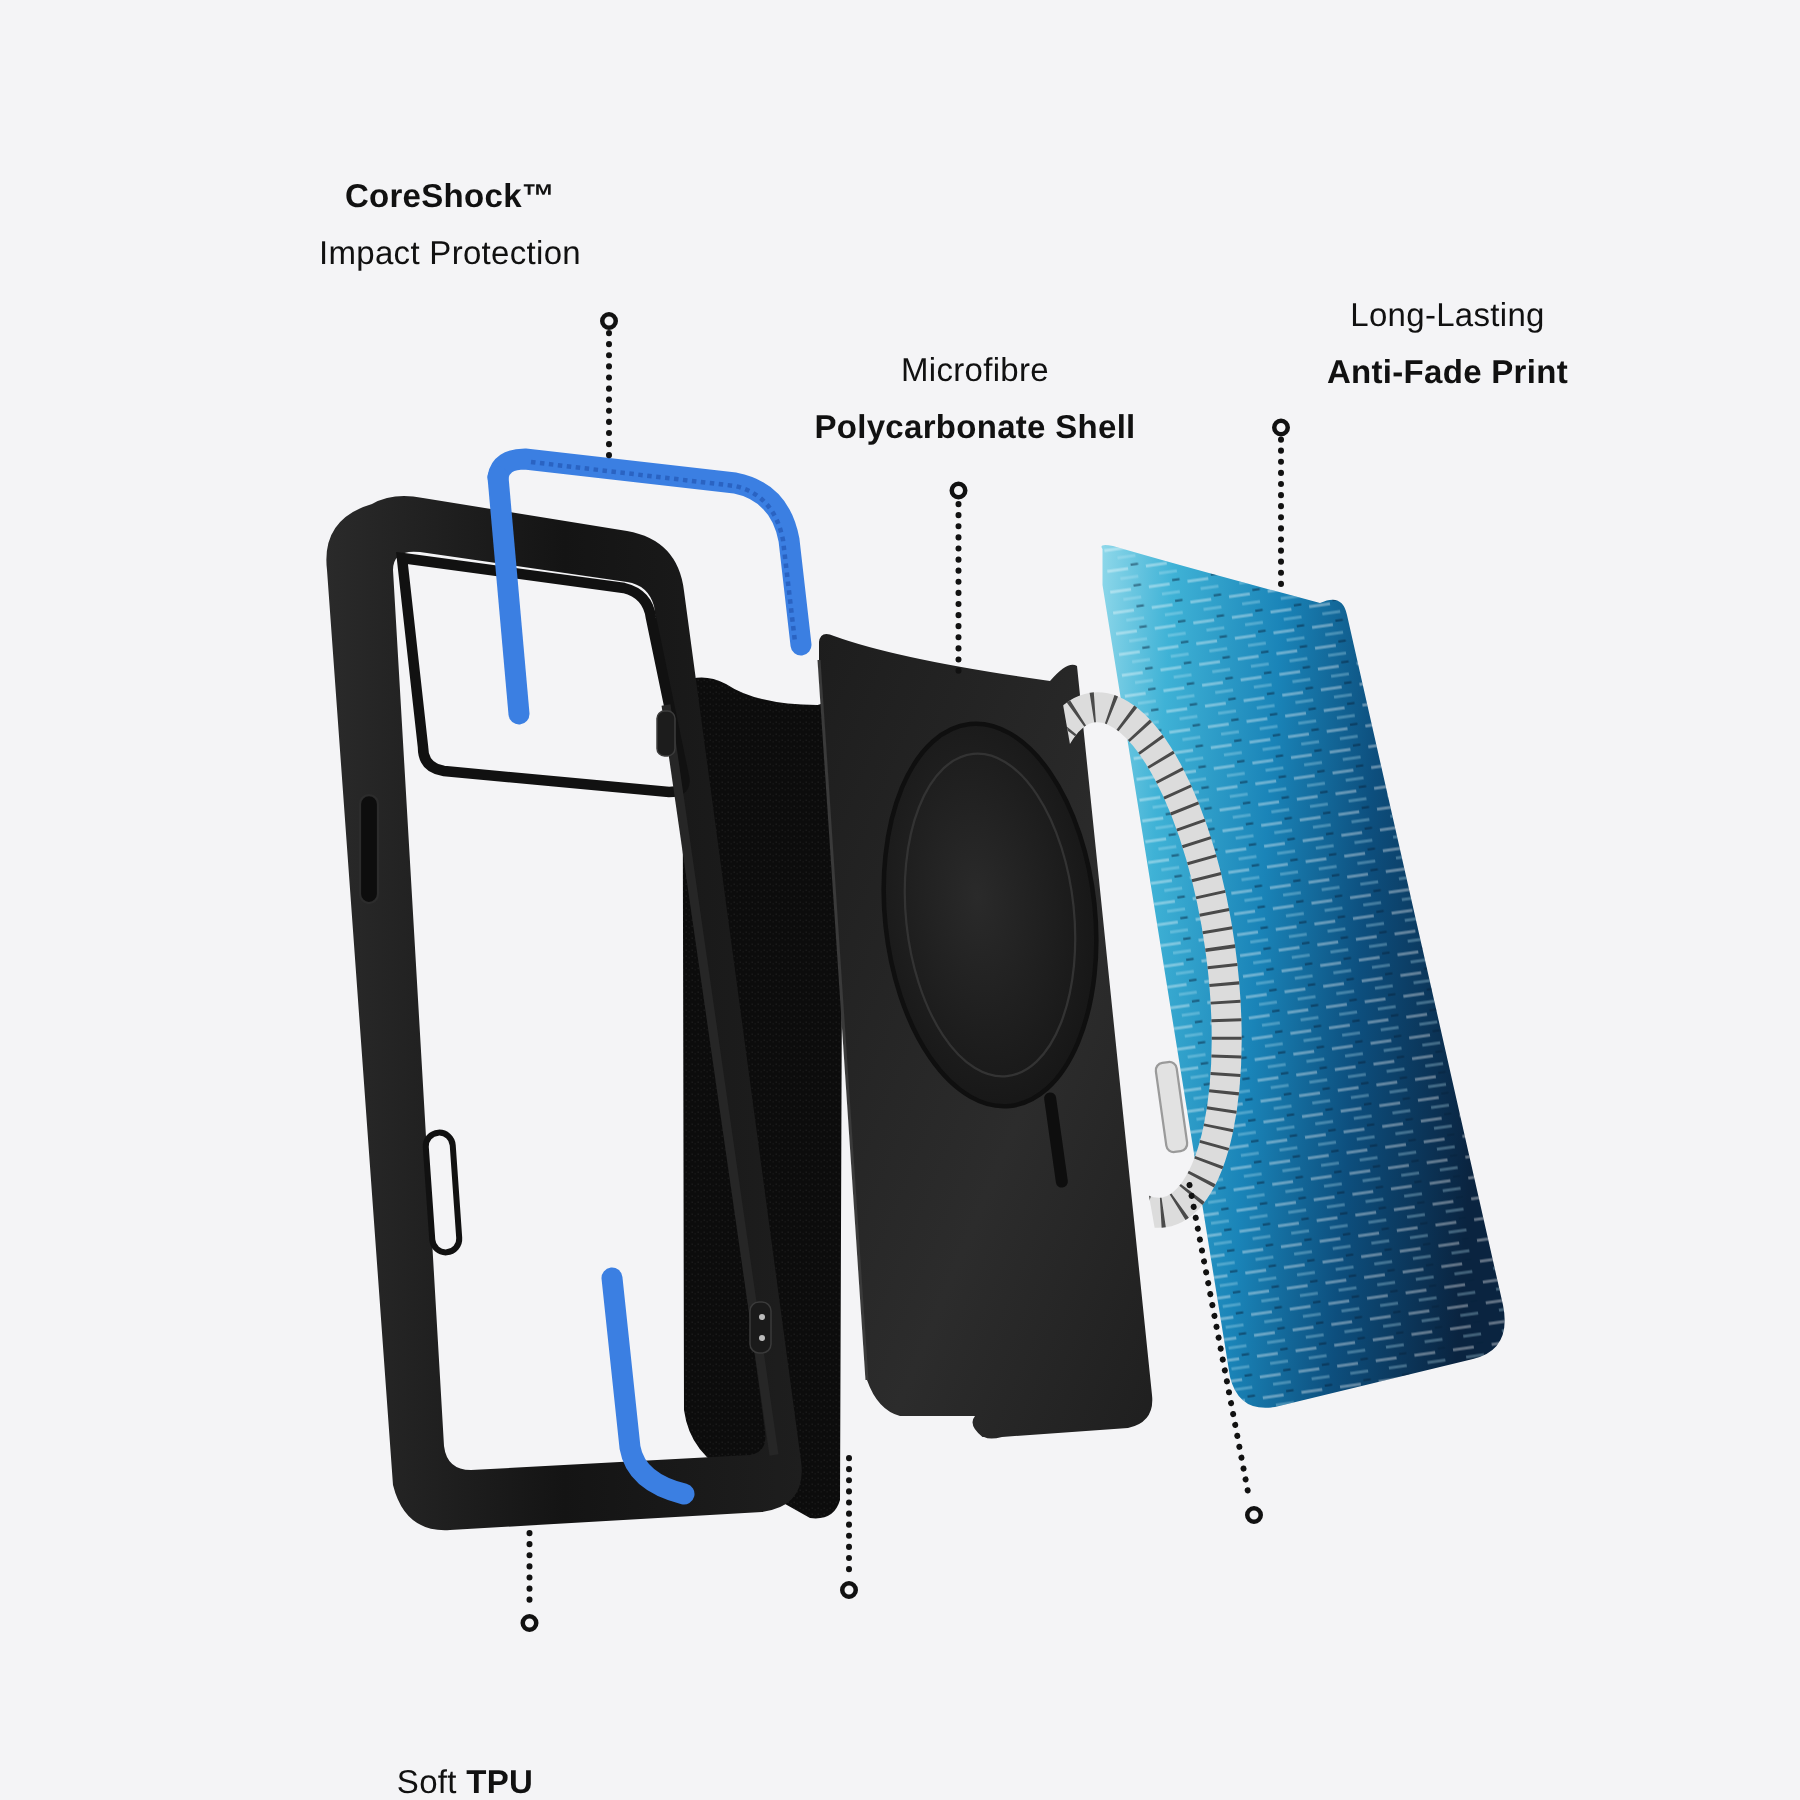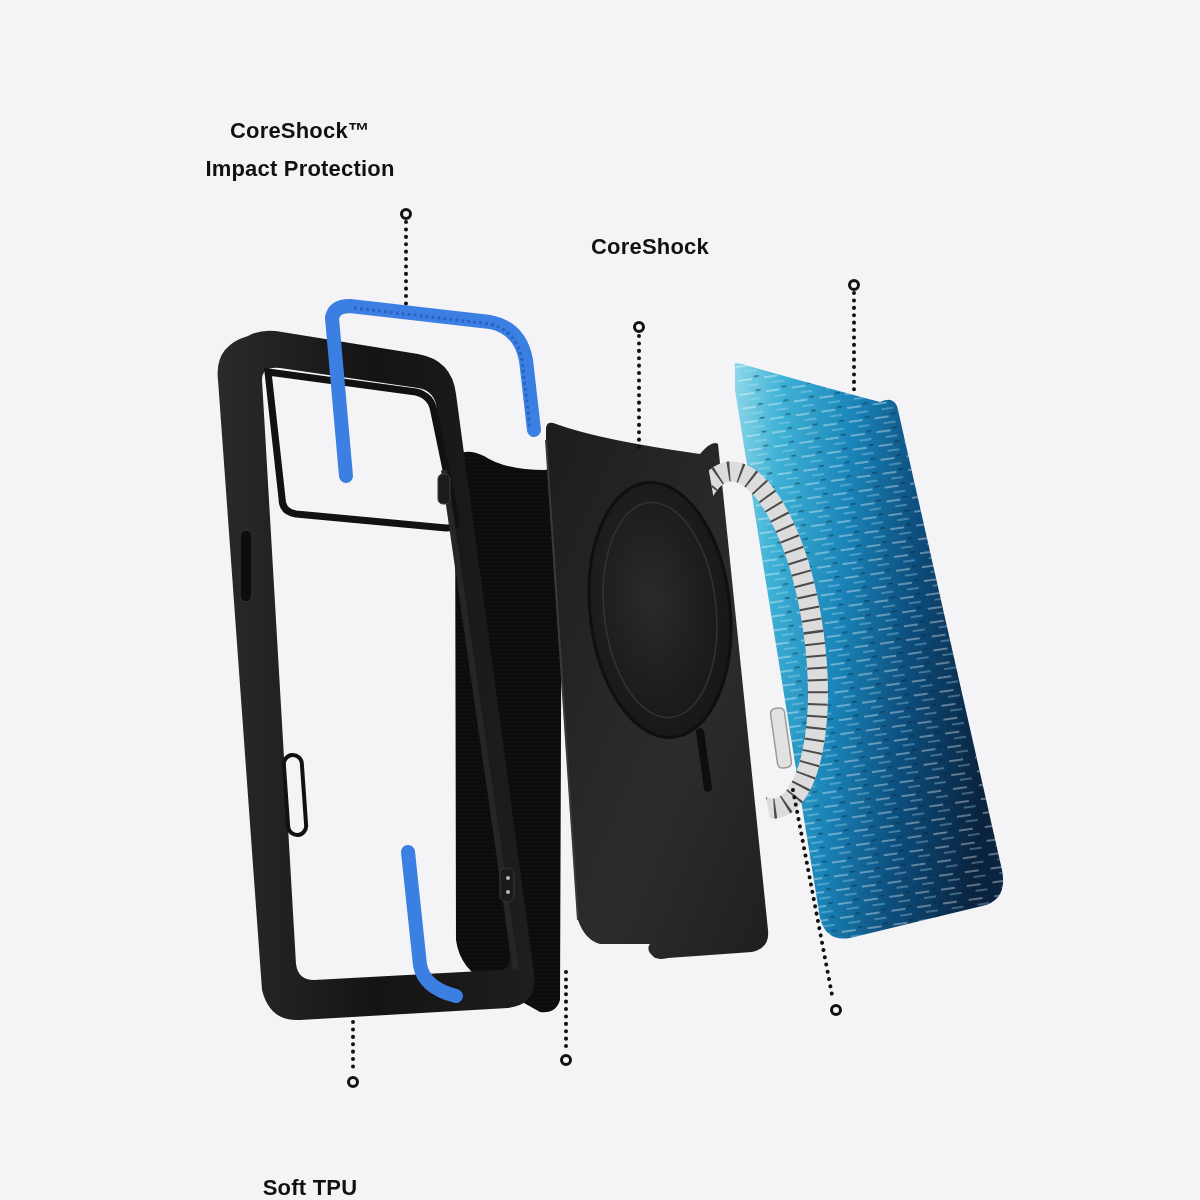--- a/index.html
+++ b/index.html
@@ -10,21 +10,21 @@
       color: #111;
       position: relative;
     }
     .stage { position: absolute; left: 0; top: 0; width: 1200px; height: 1200px; }
     .stage svg { position: absolute; left: 0; top: 0; }
     .label {
       position: absolute; text-align: center; line-height: 38px;
       font-size: 22px; letter-spacing: 0.2px; white-space: nowrap;
     }
     .label .b { font-weight: 700; }
-    .label .r { font-weight: 700; }
+    .label .r { font-weight: 400; }
     .lbl-coreshock { left: 140px; top: 112px; width: 320px; }
     .lbl-poly { left: 470px; top: 228px; width: 360px; }
     .lbl-antifade { left: 820px; top: 191px; width: 290px; }
     .lbl-tpu { left: 220px; top: 1169px; width: 180px; }
     .lbl-micro { left: 420px; top: 1087px; width: 300px; }
     .lbl-n52 { left: 740px; top: 1029px; width: 240px; }
   </style>
 </head>
 <body>
 
@@ -152,24 +152,27 @@
       <circle cx="836" cy="1010" r="4.5" fill="none" stroke="#111" stroke-width="3"></circle>
     </g>
   </svg>
 
   <div class="label lbl-coreshock">
     <div class="b">CoreShock™</div>
     <div class="r">Impact Protection</div>
   </div>
 
   <div class="label lbl-poly">
-    <div class="r">CoreShock</div>
+    <div class="r">Microfibre</div>
+    <div class="b">Polycarbonate Shell</div>
   </div>
 
   <div class="label lbl-antifade">
+    <div class="r">Long-Lasting</div>
+    <div class="b">Anti-Fade Print</div>
   </div>
 
   <div class="label lbl-tpu">
     <span class="r">Soft </span>
     <span class="b">TPU</span>
   </div>
 
 
   <div class="label lbl-n52">
   </div>

